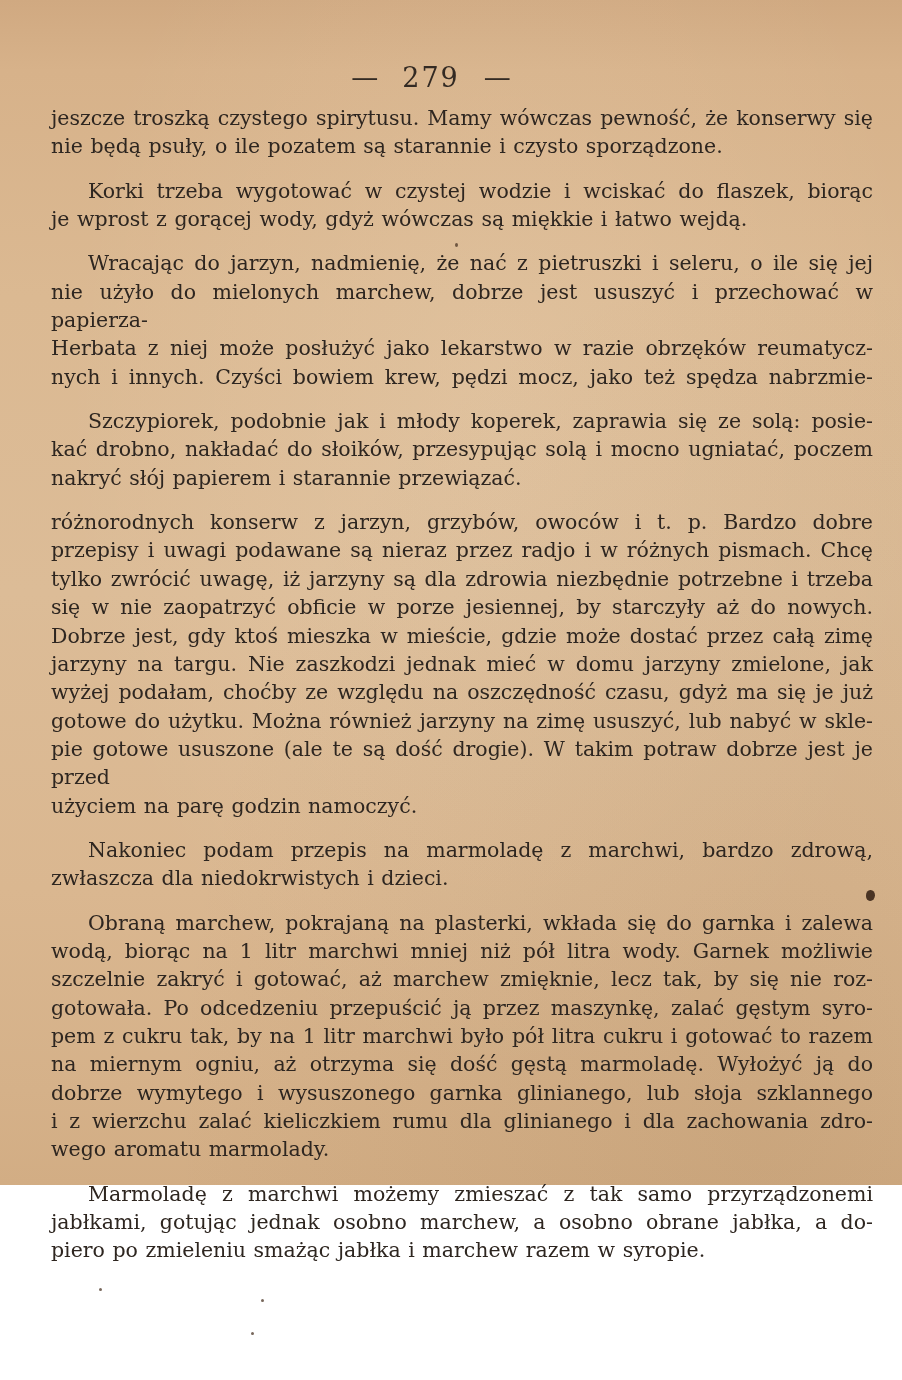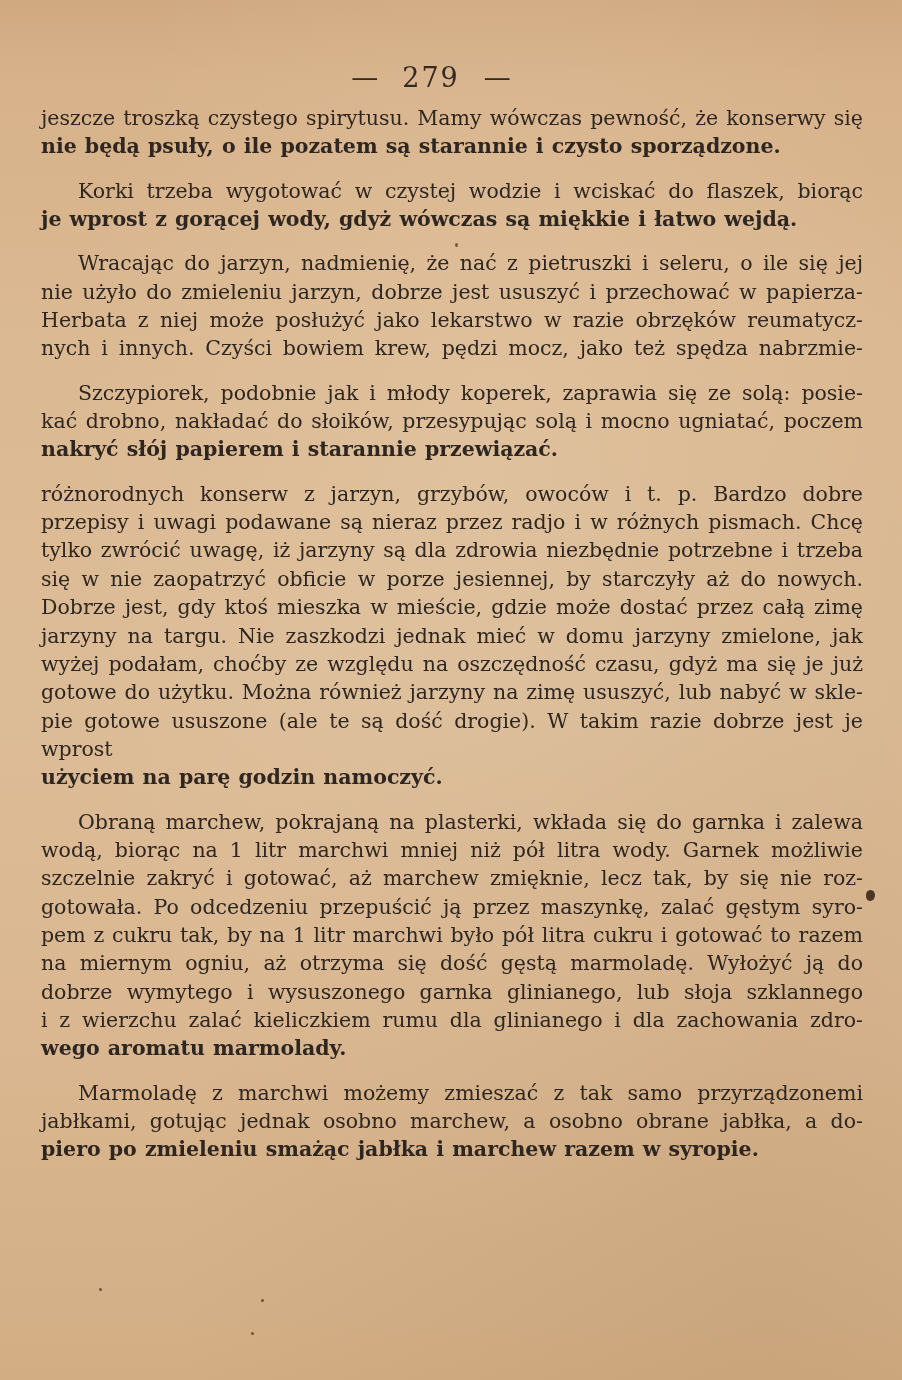--- a/index.html
+++ b/index.html
@@ -6,49 +6,49 @@
     --paper:#d9b791;
     --ink:#2e2620;
     --speck:#4a3424;
   }
   html,body{margin:0;padding:0;}
   body{
     width:902px;height:1380px;overflow:hidden;
     font-family:"DejaVu Serif", serif;
   }
   .page{
-    position:relative;width:902px;height:1380px;
+    position:relative;width:902px;height:1185px;
     color:var(--ink);
     background:
       radial-gradient(ellipse at 55% 35%, rgba(255,246,228,0.12), rgba(0,0,0,0) 62%),
       radial-gradient(ellipse at 85% 95%, rgba(120,85,45,0.10), rgba(0,0,0,0) 55%),
       linear-gradient(180deg,#d0a981 0%, #d7b28a 6%, #dbb992 25%, #dcbc97 50%, #dab790 75%, #d5b189 92%, #d2ad84 100%);
   }
   .header{
     position:absolute;top:62px;left:0;right:0;
     text-align:center;
     transform:translateX(-20px);
     font-size:27px;
     color:#332a23;
   }
   .header .dash{letter-spacing:0;}
   .header .pagenum{margin:0 24px;letter-spacing:2px;}
   .text-block{
-    position:absolute;top:104px;left:41px;width:822px;
+    position:absolute;top:104px;left:51px;width:822px;
     font-size:20.5px;line-height:28.35px;
     text-rendering:optimizeLegibility;
   }
   .paragraph{margin:0 0 16px 0;}
   .paragraph:last-child{margin-bottom:0;}
   .line{
     text-align:justify;
     text-align-last:justify;
     word-spacing:1px;
   }
-  .line.last{text-align-last:left;font-weight:bold;}
+  .line.last{text-align-last:left;}
   .paragraph.indent .line.first{text-indent:37px;}
   .speck{
     position:absolute;
     background:var(--speck);
     border-radius:50% 50% 55% 45%;
   }
   .speck.tiny{opacity:.75;border-radius:50%;}
 </style>
 </head>
 <body>
@@ -62,40 +62,44 @@
       <div class="paragraph">
         <div class="line first">jeszcze troszką czystego spirytusu. Mamy wówczas pewność, że konserwy się</div>
         <div class="line last">nie będą psuły, o ile pozatem są starannie i czysto sporządzone.</div>
       </div>
       <div class="paragraph indent">
         <div class="line first">Korki trzeba wygotować w czystej wodzie i wciskać do flaszek, biorąc</div>
         <div class="line last">je wprost z gorącej wody, gdyż wówczas są miękkie i łatwo wejdą.</div>
       </div>
       <div class="paragraph indent">
         <div class="line first">Wracając do jarzyn, nadmienię, że nać z pietruszki i seleru, o ile się jej</div>
-        <div class="line">nie użyło do zmieleniu jarzyn, dobrze jest ususzyć i przechować w papierza-</div>
+        <div class="line">nie użyło do mielonych marchew, dobrze jest ususzyć i przechować w papierza-</div>
         <div class="line">Herbata z niej może posłużyć jako lekarstwo w razie obrzęków reumatycz-</div>
         <div class="line">nych i innych. Czyści bowiem krew, pędzi mocz, jako też spędza nabrzmie-</div>
       </div>
       <div class="paragraph indent">
         <div class="line first">Szczypiorek, podobnie jak i młody koperek, zaprawia się ze solą: posie-</div>
         <div class="line">kać drobno, nakładać do słoików, przesypując solą i mocno ugniatać, poczem</div>
         <div class="line last">nakryć słój papierem i starannie przewiązać.</div>
       </div>
       <div class="paragraph indent">
         <div class="line">różnorodnych konserw z jarzyn, grzybów, owoców i t. p. Bardzo dobre</div>
         <div class="line">przepisy i uwagi podawane są nieraz przez radjo i w różnych pismach. Chcę</div>
         <div class="line">tylko zwrócić uwagę, iż jarzyny są dla zdrowia niezbędnie potrzebne i trzeba</div>
         <div class="line">się w nie zaopatrzyć obficie w porze jesiennej, by starczyły aż do nowych.</div>
         <div class="line">Dobrze jest, gdy ktoś mieszka w mieście, gdzie może dostać przez całą zimę</div>
         <div class="line">jarzyny na targu. Nie zaszkodzi jednak mieć w domu jarzyny zmielone, jak</div>
         <div class="line">wyżej podałam, choćby ze względu na oszczędność czasu, gdyż ma się je już</div>
         <div class="line">gotowe do użytku. Można również jarzyny na zimę ususzyć, lub nabyć w skle-</div>
-        <div class="line">pie gotowe ususzone (ale te są dość drogie). W takim razie dobrze jest je wprost</div>
+        <div class="line">pie gotowe ususzone (ale te są dość drogie). W takim potraw dobrze jest je przed</div>
         <div class="line last">użyciem na parę godzin namoczyć.</div>
+      </div>
+      <div class="paragraph indent">
+        <div class="line first">Nakoniec podam przepis na marmoladę z marchwi, bardzo zdrową,</div>
+        <div class="line last">zwłaszcza dla niedokrwistych i dzieci.</div>
       </div>
       <div class="paragraph indent">
         <div class="line first">Obraną marchew, pokrajaną na plasterki, wkłada się do garnka i zalewa</div>
         <div class="line">wodą, biorąc na 1 litr marchwi mniej niż pół litra wody. Garnek możliwie</div>
         <div class="line">szczelnie zakryć i gotować, aż marchew zmięknie, lecz tak, by się nie roz-</div>
         <div class="line">gotowała. Po odcedzeniu przepuścić ją przez maszynkę, zalać gęstym syro-</div>
         <div class="line">pem z cukru tak, by na 1 litr marchwi było pół litra cukru i gotować to razem</div>
         <div class="line">na miernym ogniu, aż otrzyma się dość gęstą marmoladę. Wyłożyć ją do</div>
         <div class="line">dobrze wymytego i wysuszonego garnka glinianego, lub słoja szklannego</div>
         <div class="line">i z wierzchu zalać kieliczkiem rumu dla glinianego i dla zachowania zdro-</div>

